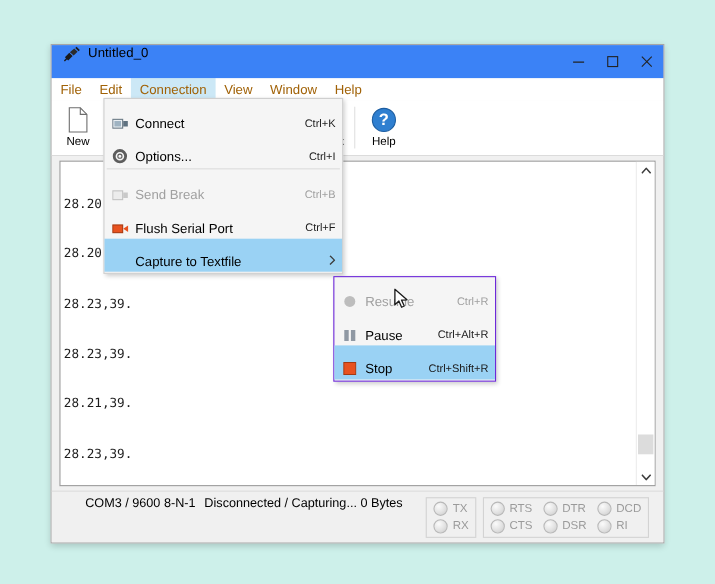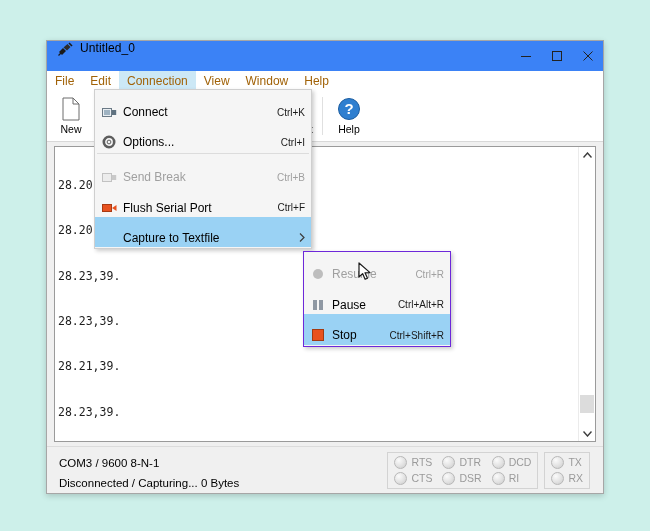--- a/index.html
+++ b/index.html
@@ -106,21 +106,21 @@
   }
   
   .statusbar{
     height:46px;background:#f0f0f0;
     border-top:1px solid #dcdcdc;
     flex:none;display:flex;align-items:stretch;
     position:relative;
   }
   .status-left{
     flex:1;padding:5px 0 0 12px;
-    display:flex;flex-direction:column;justify-content:center;gap:8px;
+    display:flex;justify-content:center;gap:8px;
     font-size:11.5px;color:#000;
   }
   .leds{
     display:flex;align-items:center;gap:0;padding-right:10px;
   }
   .led-group{
     border:1px solid #d3d3d3;
     margin:7px 3px;padding:3px 6px;
     display:flex;gap:10px;
     align-items:center;
@@ -341,57 +341,57 @@
   <div class="statusbar">
     <div class="status-left">
       <div>COM3 / 9600 8-N-1</div>
       <div>Disconnected / Capturing... 0 Bytes</div>
     </div>
     <div class="leds">
       <div class="led-group">
         <div class="led-col">
           <div class="led-row">
             <span class="led"></span>
-            <span>RTS</span>
-          </div>
-          <div class="led-row">
-            <span class="led"></span>
-            <span>CTS</span>
-          </div>
-        </div>
-        <div class="led-col">
-          <div class="led-row">
-            <span class="led"></span>
-            <span>DTR</span>
-          </div>
-          <div class="led-row">
-            <span class="led"></span>
-            <span>DSR</span>
-          </div>
-        </div>
-        <div class="led-col">
-          <div class="led-row">
-            <span class="led"></span>
-            <span>DCD</span>
-          </div>
-          <div class="led-row">
-            <span class="led"></span>
-            <span>RI</span>
+            <span>TX</span>
+          </div>
+          <div class="led-row">
+            <span class="led"></span>
+            <span>RX</span>
           </div>
         </div>
       </div>
       <div class="led-group">
         <div class="led-col">
           <div class="led-row">
             <span class="led"></span>
-            <span>TX</span>
-          </div>
-          <div class="led-row">
-            <span class="led"></span>
-            <span>RX</span>
+            <span>RTS</span>
+          </div>
+          <div class="led-row">
+            <span class="led"></span>
+            <span>CTS</span>
+          </div>
+        </div>
+        <div class="led-col">
+          <div class="led-row">
+            <span class="led"></span>
+            <span>DTR</span>
+          </div>
+          <div class="led-row">
+            <span class="led"></span>
+            <span>DSR</span>
+          </div>
+        </div>
+        <div class="led-col">
+          <div class="led-row">
+            <span class="led"></span>
+            <span>DCD</span>
+          </div>
+          <div class="led-row">
+            <span class="led"></span>
+            <span>RI</span>
           </div>
         </div>
       </div>
     </div>
   </div>
 </div>
 
 <div class="dropdown">
 
   <div class="dd-item">

